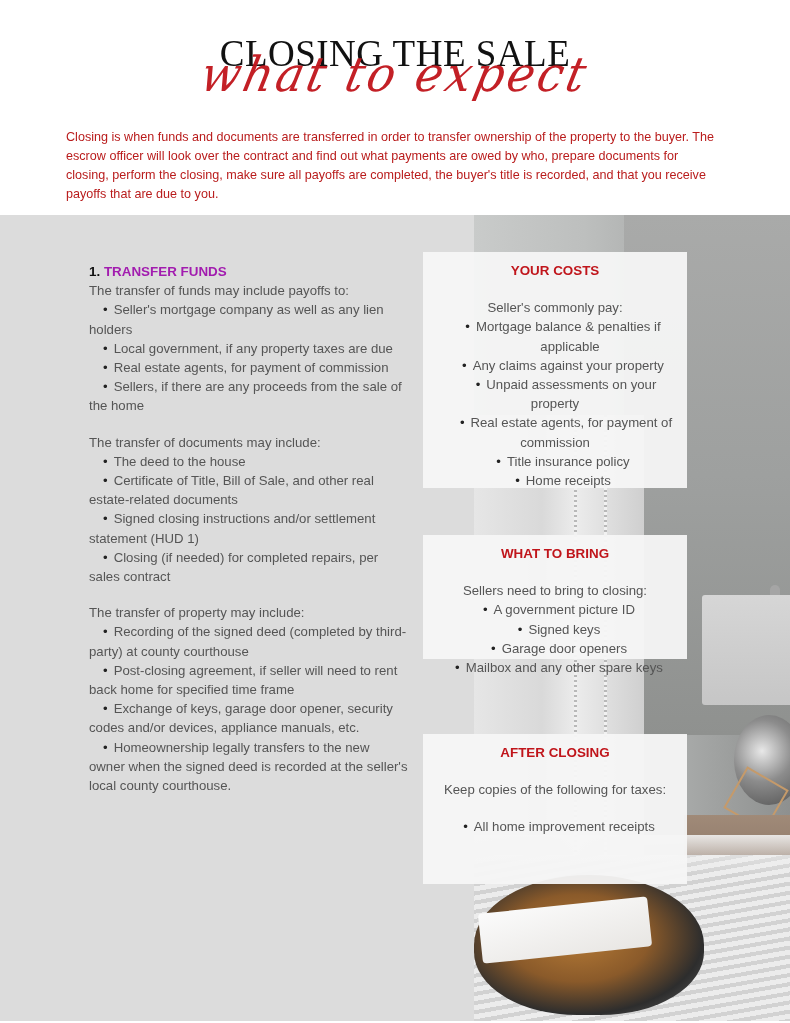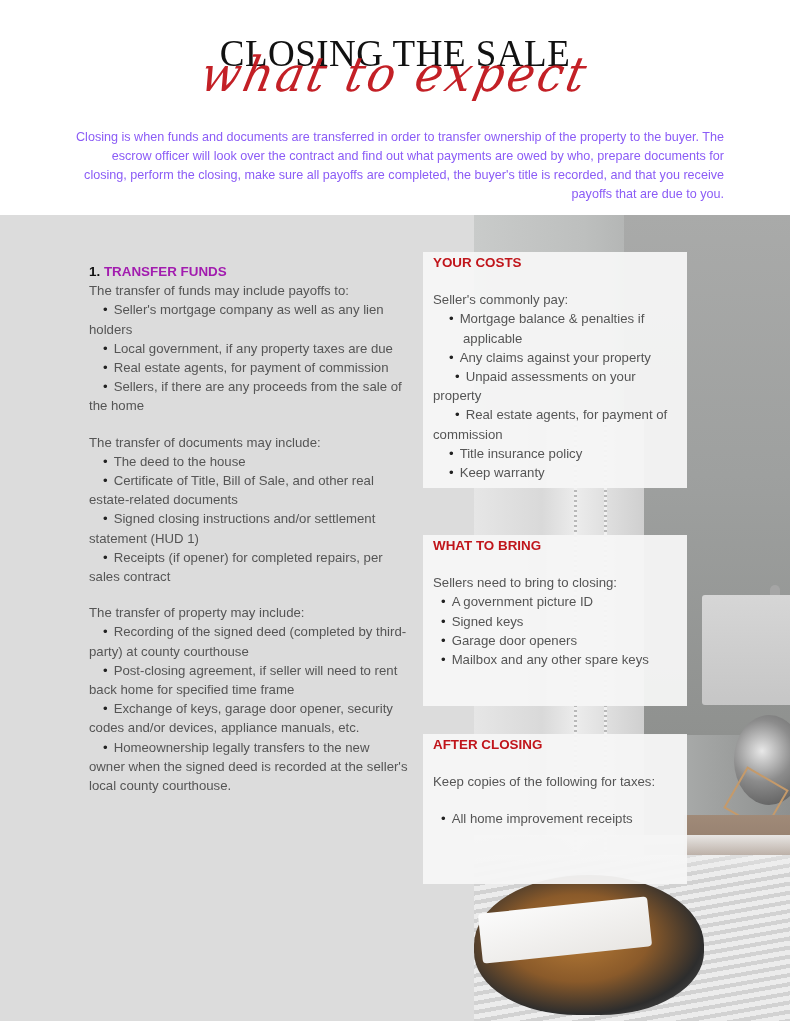--- a/index.html
+++ b/index.html
@@ -6,22 +6,22 @@
   body { width:790px; height:1023px; background:#ffffff; position:relative; overflow:hidden;
          font-family:"Liberation Sans", "DejaVu Sans", sans-serif; color:#555555; }
   .header { position:absolute; left:0; top:0; width:790px; height:215px; background:#ffffff; }
   .title-main { position:absolute; left:0; right:0; top:26px; text-align:center;
      font-family:"Liberation Serif", "DejaVu Serif", serif; font-size:37px; color:#111111;
      letter-spacing:0.5px; line-height:40px;margin-top:8px; }
   .title-script { position:absolute; left:0; right:0; top:46px; text-align:center;
      font-family:"DejaVu Serif", serif; font-style:italic; font-size:46px; color:#c0151b;
      letter-spacing:3px; line-height:56px; transform:skewX(-12deg) scaleY(1.05); opacity:0.95;
      font-weight:normal; }
-  .intro { position:absolute; left:66px; width:658px; top:128px; text-align:right;
-     font-size:12.6px; line-height:19px; color:#8b5cf6; }
+  .intro { position:absolute; left:66px; width:658px; top:128px; text-align:left;
+     font-size:12.6px; line-height:19px; color:#b91c1c; }
   .gray-section { position:absolute; left:0; top:215px; width:790px; height:806px; background:#dcdcdc; }
   .photo { position:absolute; left:474px; top:215px; width:316px; height:806px; overflow:hidden;
      background:linear-gradient(90deg,#c9cbca 0%, #bdbfbe 35%, #a5a7a6 70%, #8e908f 100%); }
   .photo .wall-right { position:absolute; left:150px; top:0; width:166px; height:520px;
      background:linear-gradient(180deg,#a9aaa9 0%, #9ea09f 50%, #8f918f 100%); }
   .photo .headboard { position:absolute; left:0; top:200px; width:170px; height:460px;
      background:linear-gradient(90deg,#e6e6e6 0%, #d9d9d9 40%, #ececec 60%, #cfcfcf 100%); }
   .photo .stitch { position:absolute; top:200px; width:3px; height:460px;
      background:repeating-linear-gradient(180deg,#b8b8b8 0 2px, #f1f1f1 2px 5px); }
   .photo .lampshade { position:absolute; left:228px; top:380px; width:100px; height:110px;
@@ -45,28 +45,28 @@
      background:linear-gradient(180deg, rgba(240,240,240,0.9), rgba(240,240,240,0)); }
 
   .left-col { position:absolute; left:89px; top:262px; width:320px; font-size:13.2px; line-height:19.2px; color:#555555; }
   .section { margin-bottom:17px; }
   .sec-title { font-weight:bold; color:#111111; font-size:13.4px; }
   .sec-title .red { color:#a21caf; }
   .bullet-line { text-indent:14px; }
   .bullet-line .dot { color:#222; margin-right:6px; }
 
   .box { position:absolute; left:423px; width:264px; background:rgba(246,246,246,0.95); box-sizing:border-box;
-         padding:1px 10px 0 10px; font-size:13.2px; line-height:19.2px; color:#555555; }
+         padding:9px 10px 0 10px; font-size:13.2px; line-height:19.2px; color:#555555;text-align:center; }
   .box-title { color:#c0151b; font-weight:bold; font-size:13.4px; margin-bottom:18px; }
   .box .li { padding-left:22px; text-indent:-14px; }
   .box .li.wrap { padding-left:0; text-indent:22px; }
   .box .li .dot { color:#222; margin-right:6px; }
   .box .li.inset { padding-left:30px; text-indent:-14px; }
   #box-costs { top:252px; height:236px; }
-  #box-bring { top:535px; height:171px; }
+  #box-bring { top:535px; height:124px; }
   #box-after { top:734px; height:150px; }
   .gap { height:18px; }
   .bottom-line { position:absolute; left:0; top:1021px; width:790px; height:2px; background:#ffffff; }
 </style>
 </head>
 <body>
 
 <div class="header">
   <div class="title-main">CLOSING THE SALE</div>
   <div class="title-script">what to expect</div>
@@ -103,41 +103,41 @@
     <div class="bullet-line"><span class="dot">•</span><span>Local government, if any property taxes are due</span></div>
     <div class="bullet-line"><span class="dot">•</span><span>Real estate agents, for payment of commission</span></div>
     <div class="bullet-line"><span class="dot">•</span><span>Sellers, if there are any proceeds from the sale of the home</span></div>
   </div>
 
   <div class="section">
     <div>The transfer of documents may include:</div>
     <div class="bullet-line"><span class="dot">•</span><span>The deed to the house</span></div>
     <div class="bullet-line"><span class="dot">•</span><span>Certificate of Title, Bill of Sale, and other real estate-related documents</span></div>
     <div class="bullet-line"><span class="dot">•</span><span>Signed closing instructions and/or settlement statement (HUD 1)</span></div>
-    <div class="bullet-line"><span class="dot">•</span><span>Receipts (if opener) for completed repairs, per sales contract</span></div>
+    <div class="bullet-line"><span class="dot">•</span><span>Closing (if needed) for completed repairs, per sales contract</span></div>
   </div>
 
   <div class="section">
     <div>The transfer of property may include:</div>
     <div class="bullet-line"><span class="dot">•</span><span>Recording of the signed deed (completed by third-party) at county courthouse</span></div>
     <div class="bullet-line"><span class="dot">•</span><span>Post-closing agreement, if seller will need to rent back home for specified time frame</span></div>
     <div class="bullet-line"><span class="dot">•</span><span>Exchange of keys, garage door opener, security codes and/or devices, appliance manuals, etc.</span></div>
     <div class="bullet-line"><span class="dot">•</span><span>Homeownership legally transfers to the new owner when the signed deed is recorded at the seller's local county courthouse.</span></div>
   </div>
 </div>
 
 <div class="box" id="box-costs">
   <div class="box-title">YOUR COSTS</div>
   <div>Seller's commonly pay:</div>
   <div class="li inset"><span class="dot">•</span><span>Mortgage balance &amp; penalties if applicable</span></div>
   <div class="li inset"><span class="dot">•</span><span>Any claims against your property</span></div>
   <div class="li wrap"><span class="dot">•</span><span>Unpaid assessments on your property</span></div>
   <div class="li wrap"><span class="dot">•</span><span>Real estate agents, for payment of commission</span></div>
   <div class="li inset"><span class="dot">•</span><span>Title insurance policy</span></div>
-  <div class="li inset"><span class="dot">•</span><span>Keep warranty</span></div>
+  <div class="li inset"><span class="dot">•</span><span>Home receipts</span></div>
 </div>
 
 <div class="box" id="box-bring">
   <div class="box-title">WHAT TO BRING</div>
   <div>Sellers need to bring to closing:</div>
   <div class="li"><span class="dot">•</span><span>A government picture ID</span></div>
   <div class="li"><span class="dot">•</span><span>Signed keys</span></div>
   <div class="li"><span class="dot">•</span><span>Garage door openers</span></div>
   <div class="li"><span class="dot">•</span><span>Mailbox and any other spare keys</span></div>
 </div>

